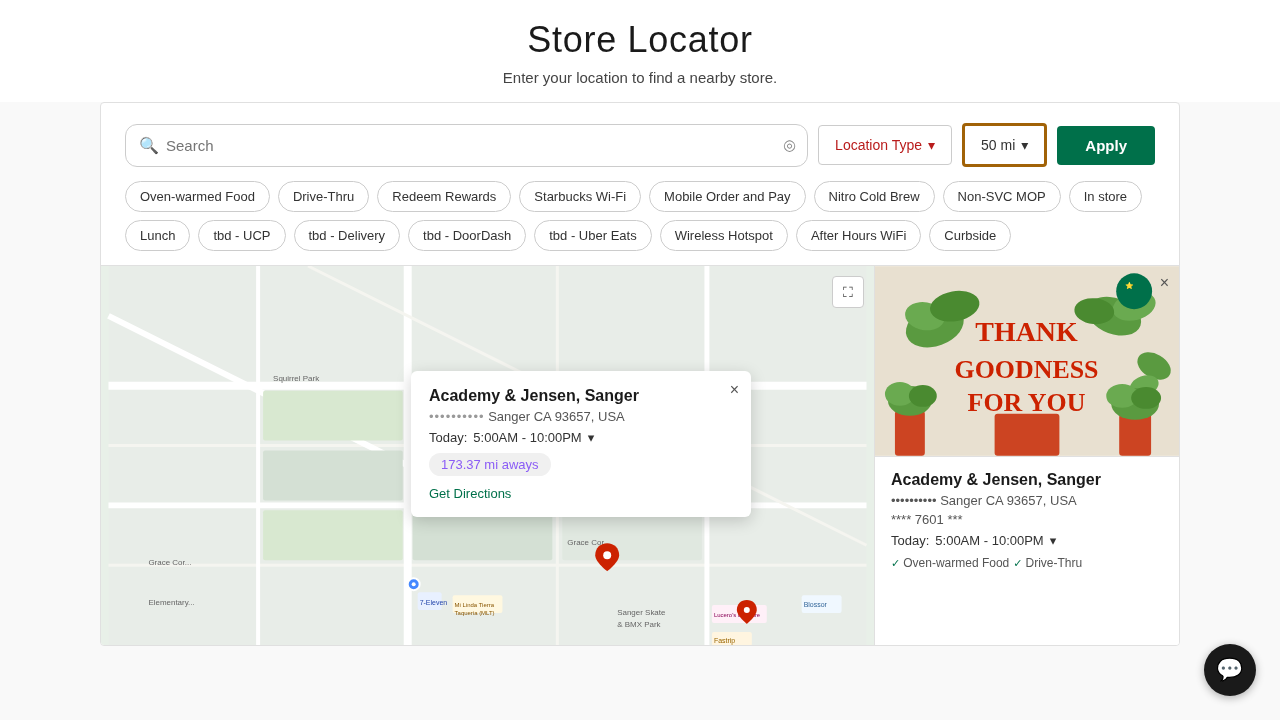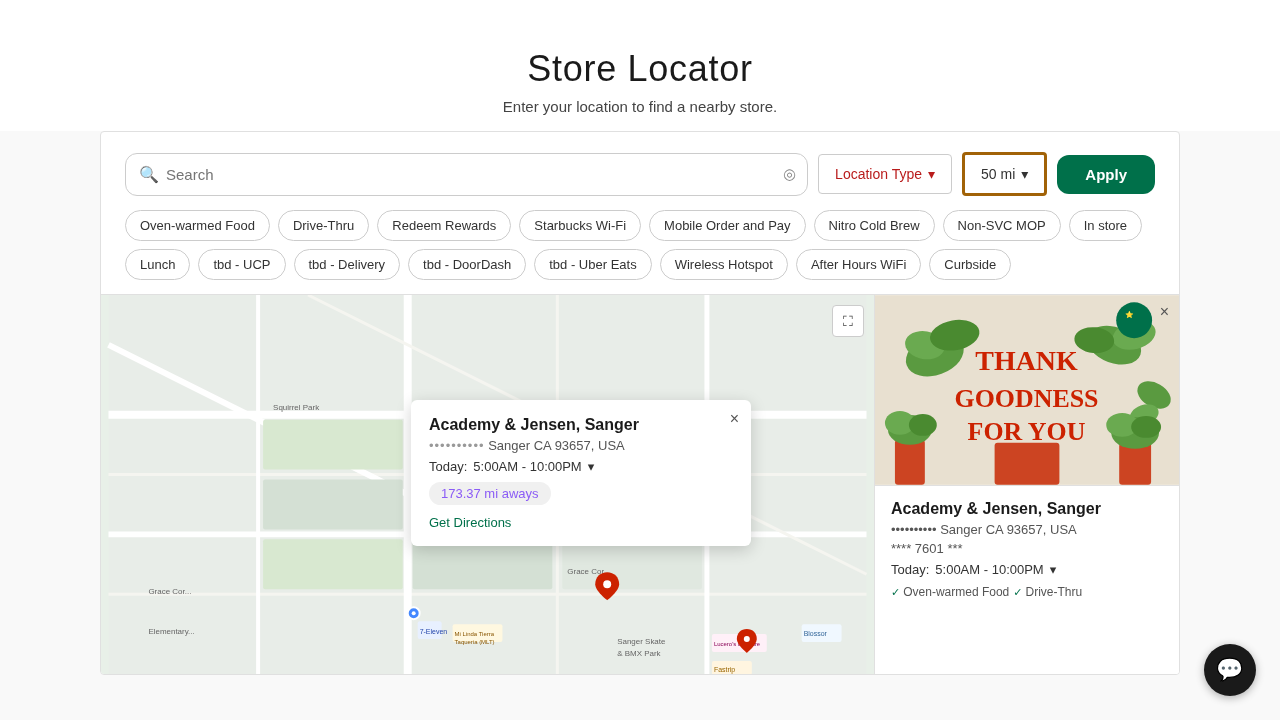--- a/index.html
+++ b/index.html
@@ -6,21 +6,21 @@
     body {
       font-family: -apple-system, BlinkMacSystemFont, 'Segoe UI', sans-serif;
       background: #f9f9f9;
       min-height: 720px;
       width: 1280px;
       overflow: hidden;
     }
 
     .page-header {
       text-align: center;
-      padding: 48px 0 16px;
+      padding: 19px 0 16px;
       background: #fff;
     }
     .page-title {
       font-size: 36px;
       font-weight: 400;
       color: #1a1a1a;
       letter-spacing: 0.02em;
     }
     .page-subtitle {
       font-size: 15px;
@@ -95,21 +95,21 @@
       background: #fff;
       font-size: 14px;
       color: #333;
       cursor: pointer;
     }
     .apply-btn {
       padding: 11px 28px;
       background: #00704a;
       color: #fff;
       border: none;
-      border-radius: 12px;
+      border-radius: 4px;
       font-size: 15px;
       font-weight: 600;
       cursor: pointer;
     }
 
     
     .filter-tags {
       padding: 14px 24px 14px;
       display: flex;
       flex-wrap: wrap;

